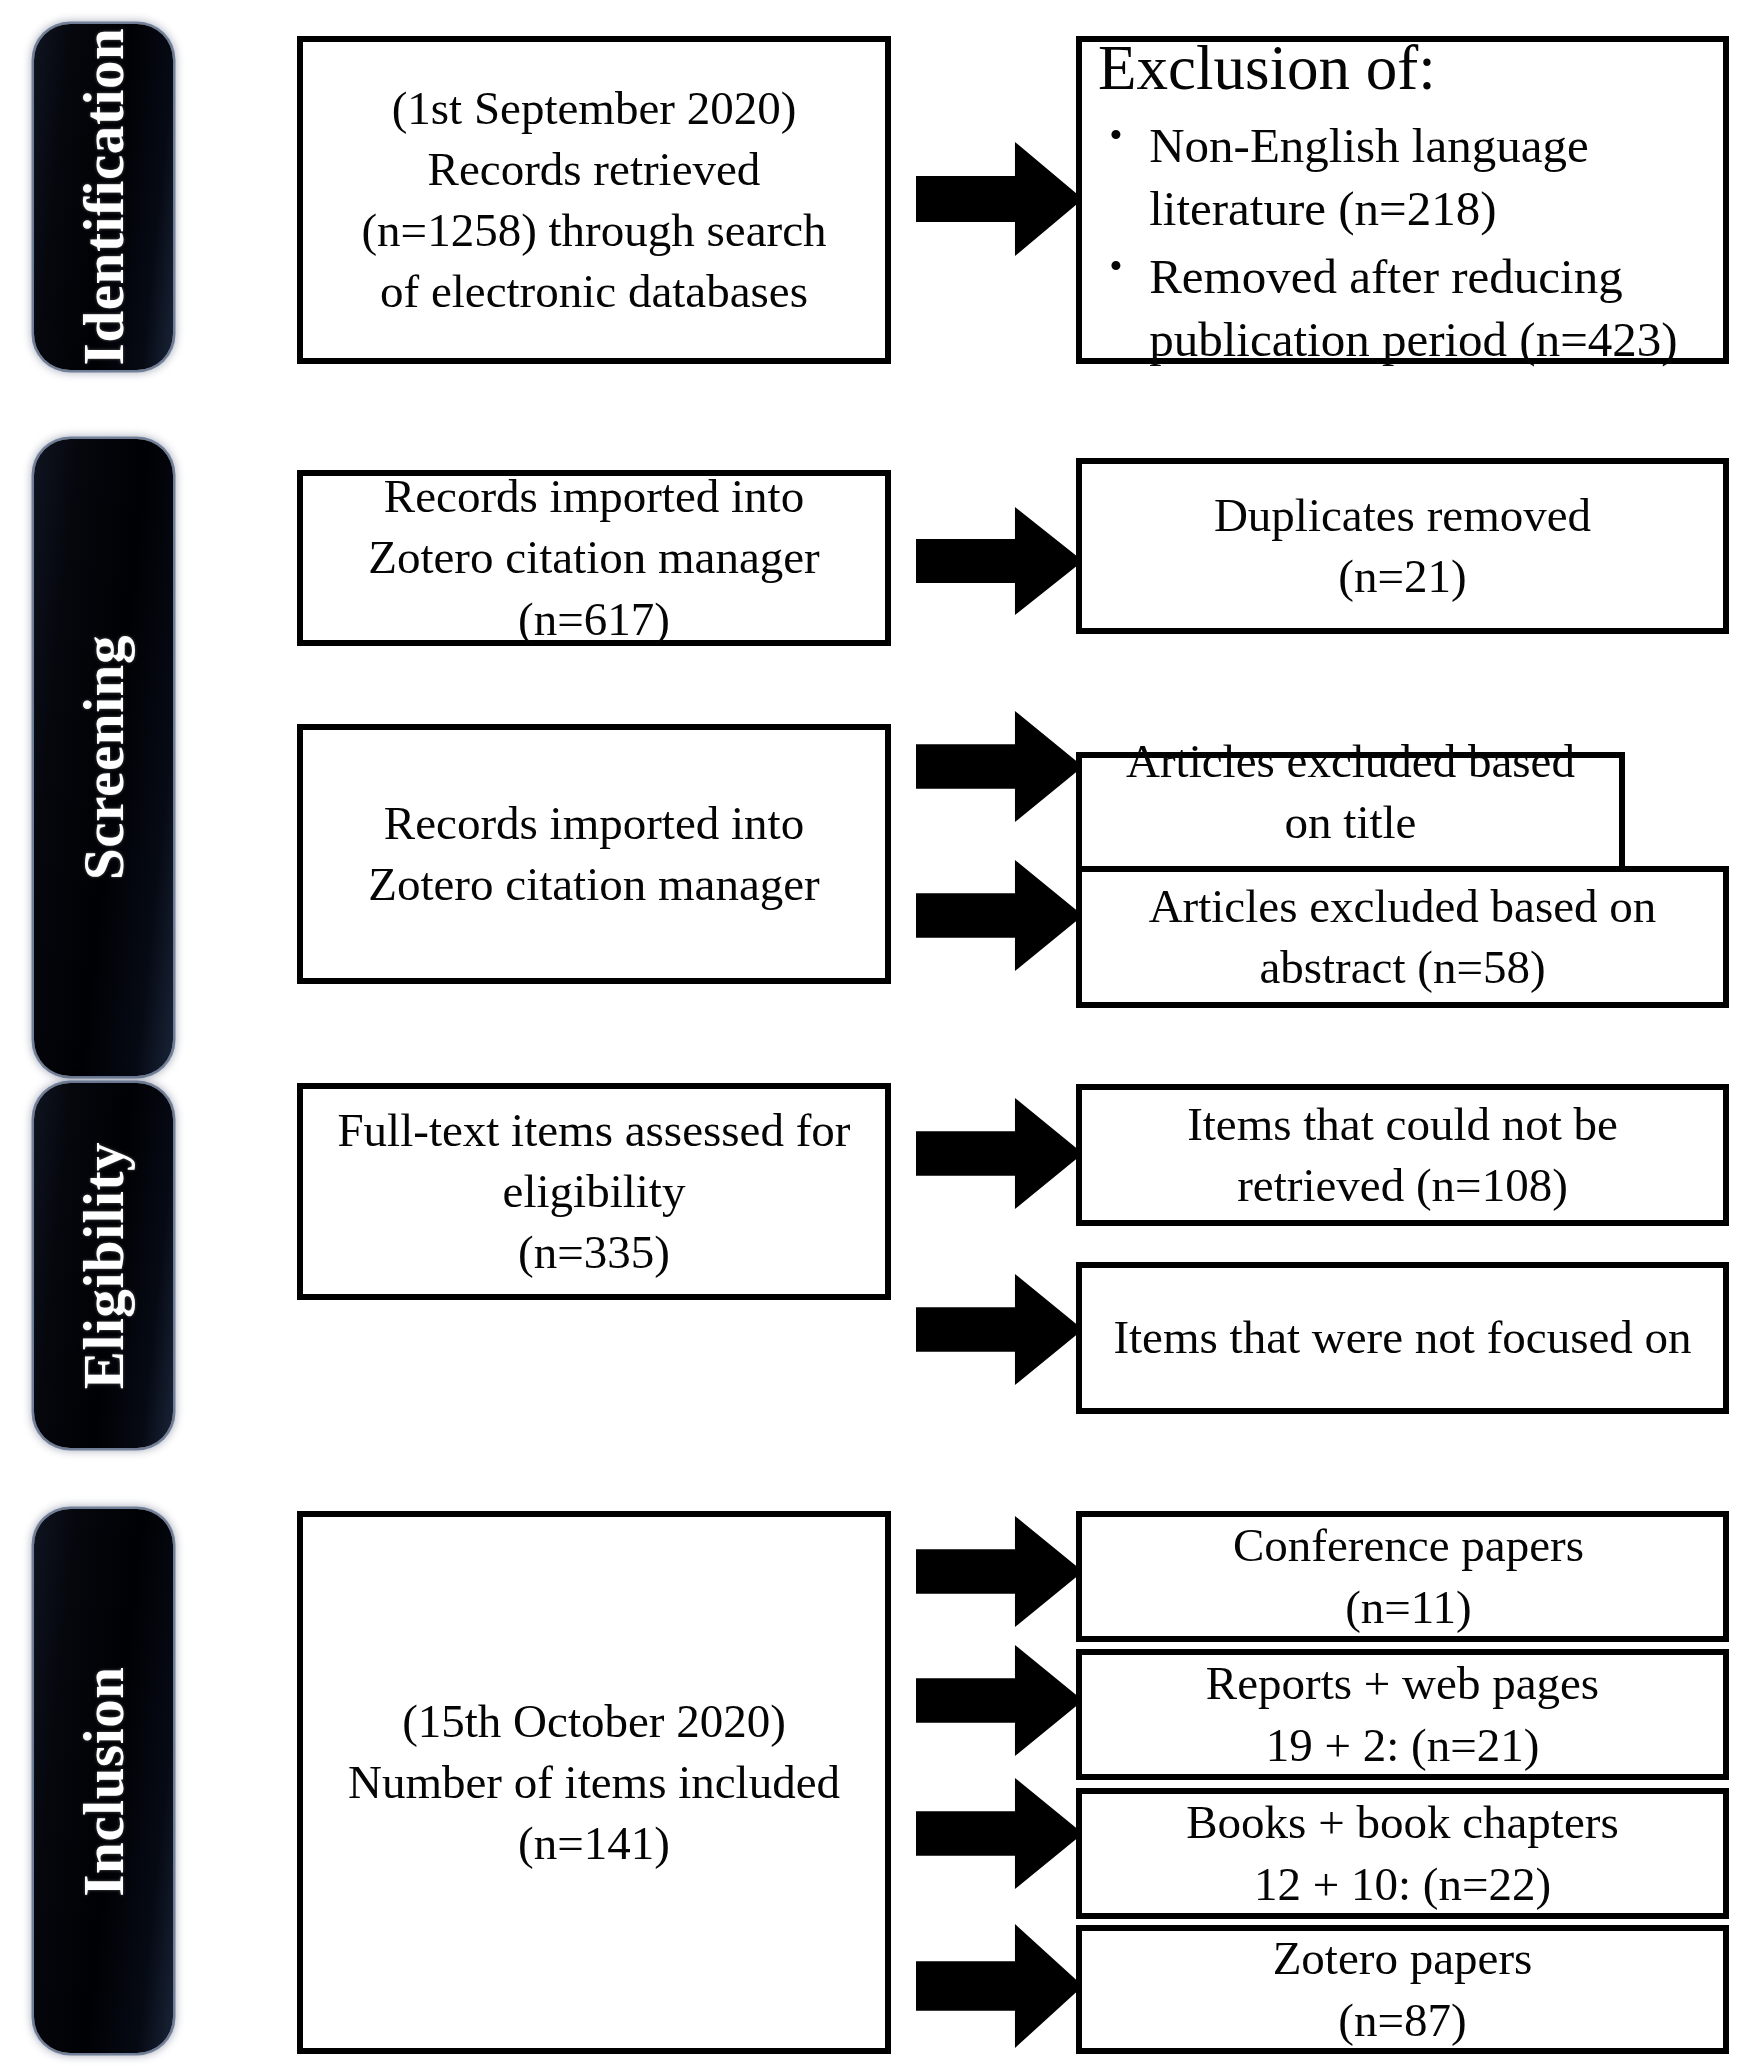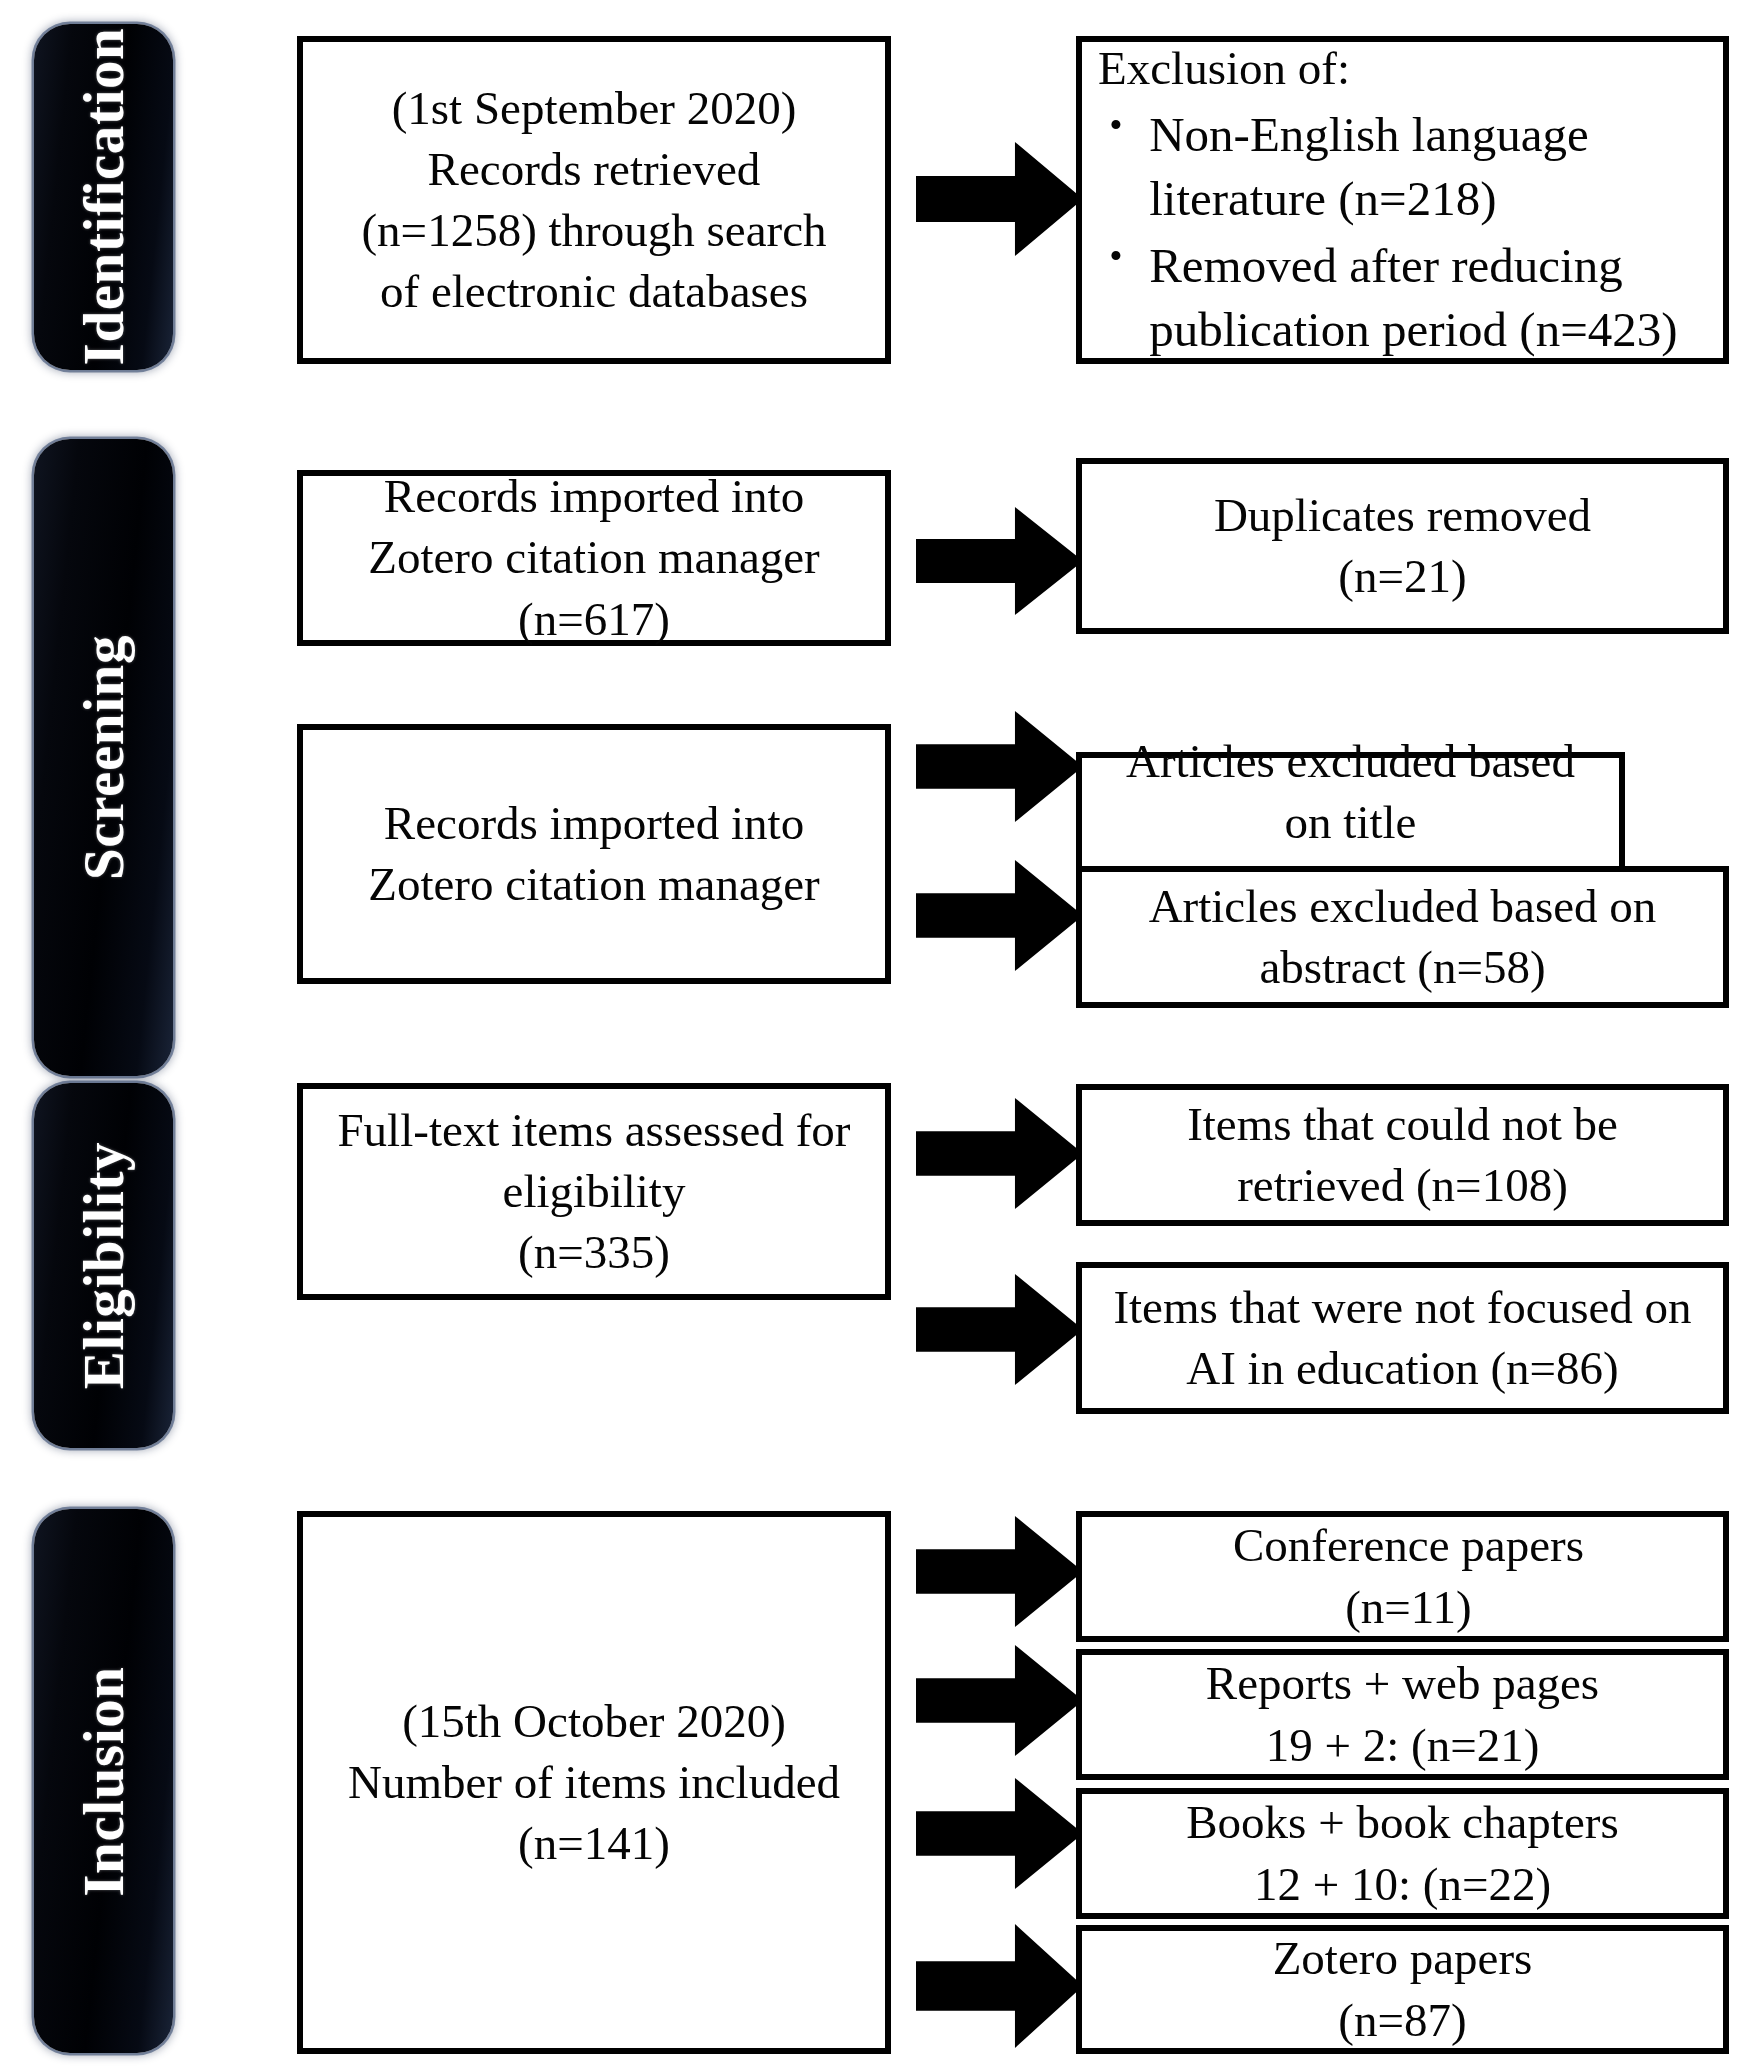--- a/index.html
+++ b/index.html
@@ -60,21 +60,21 @@
   ul.bul li{
     position:relative;
     padding-left:45px;
     margin-top:3.7px;
   }
   ul.bul li:before{
     content:"\2022";
     position:absolute;left:5px;top:-2.5px;
     font-size:38px;
   }
-  .excl-head{margin:0 0 1.2px 0;font-size:47px;line-height:1.30;}
+  .excl-head{margin:0 0 1.2px 0;font-size:63px;line-height:1.30;}
 
   
   .arrow{position:absolute;}
   .arrow svg{display:block;width:100%;height:100%;}
 </style>
 </head>
 <body>
 
 <div class="stage">
 
@@ -192,21 +192,20 @@
 
   <div class="arrow" style="left:916px; top:1274px; width:167px; height:111px;">
     <svg viewBox="0 0 270 180" preserveAspectRatio="none">
       <polygon points="0,54 160,54 160,0 270,90 160,180 160,126 0,126" fill="#000000"></polygon>
     </svg>
   </div>
 
   <div class="box" style="left:1076px; top:1262px; width:653px; height:152px;">
     <div class="box-text">
       <div>Items that were not focused on</div>
-      <div>AI in education (n=86)</div>
     </div>
   </div>
 
   <div class="pill" style="left:34px; top:1509px; height:544px;">
     <span class="pill-text">Inclusion</span>
   </div>
 
   <div class="box" style="left:297px; top:1511px; width:594px; height:543px;">
     <div class="box-text">
       <div>(15th October 2020)</div>

